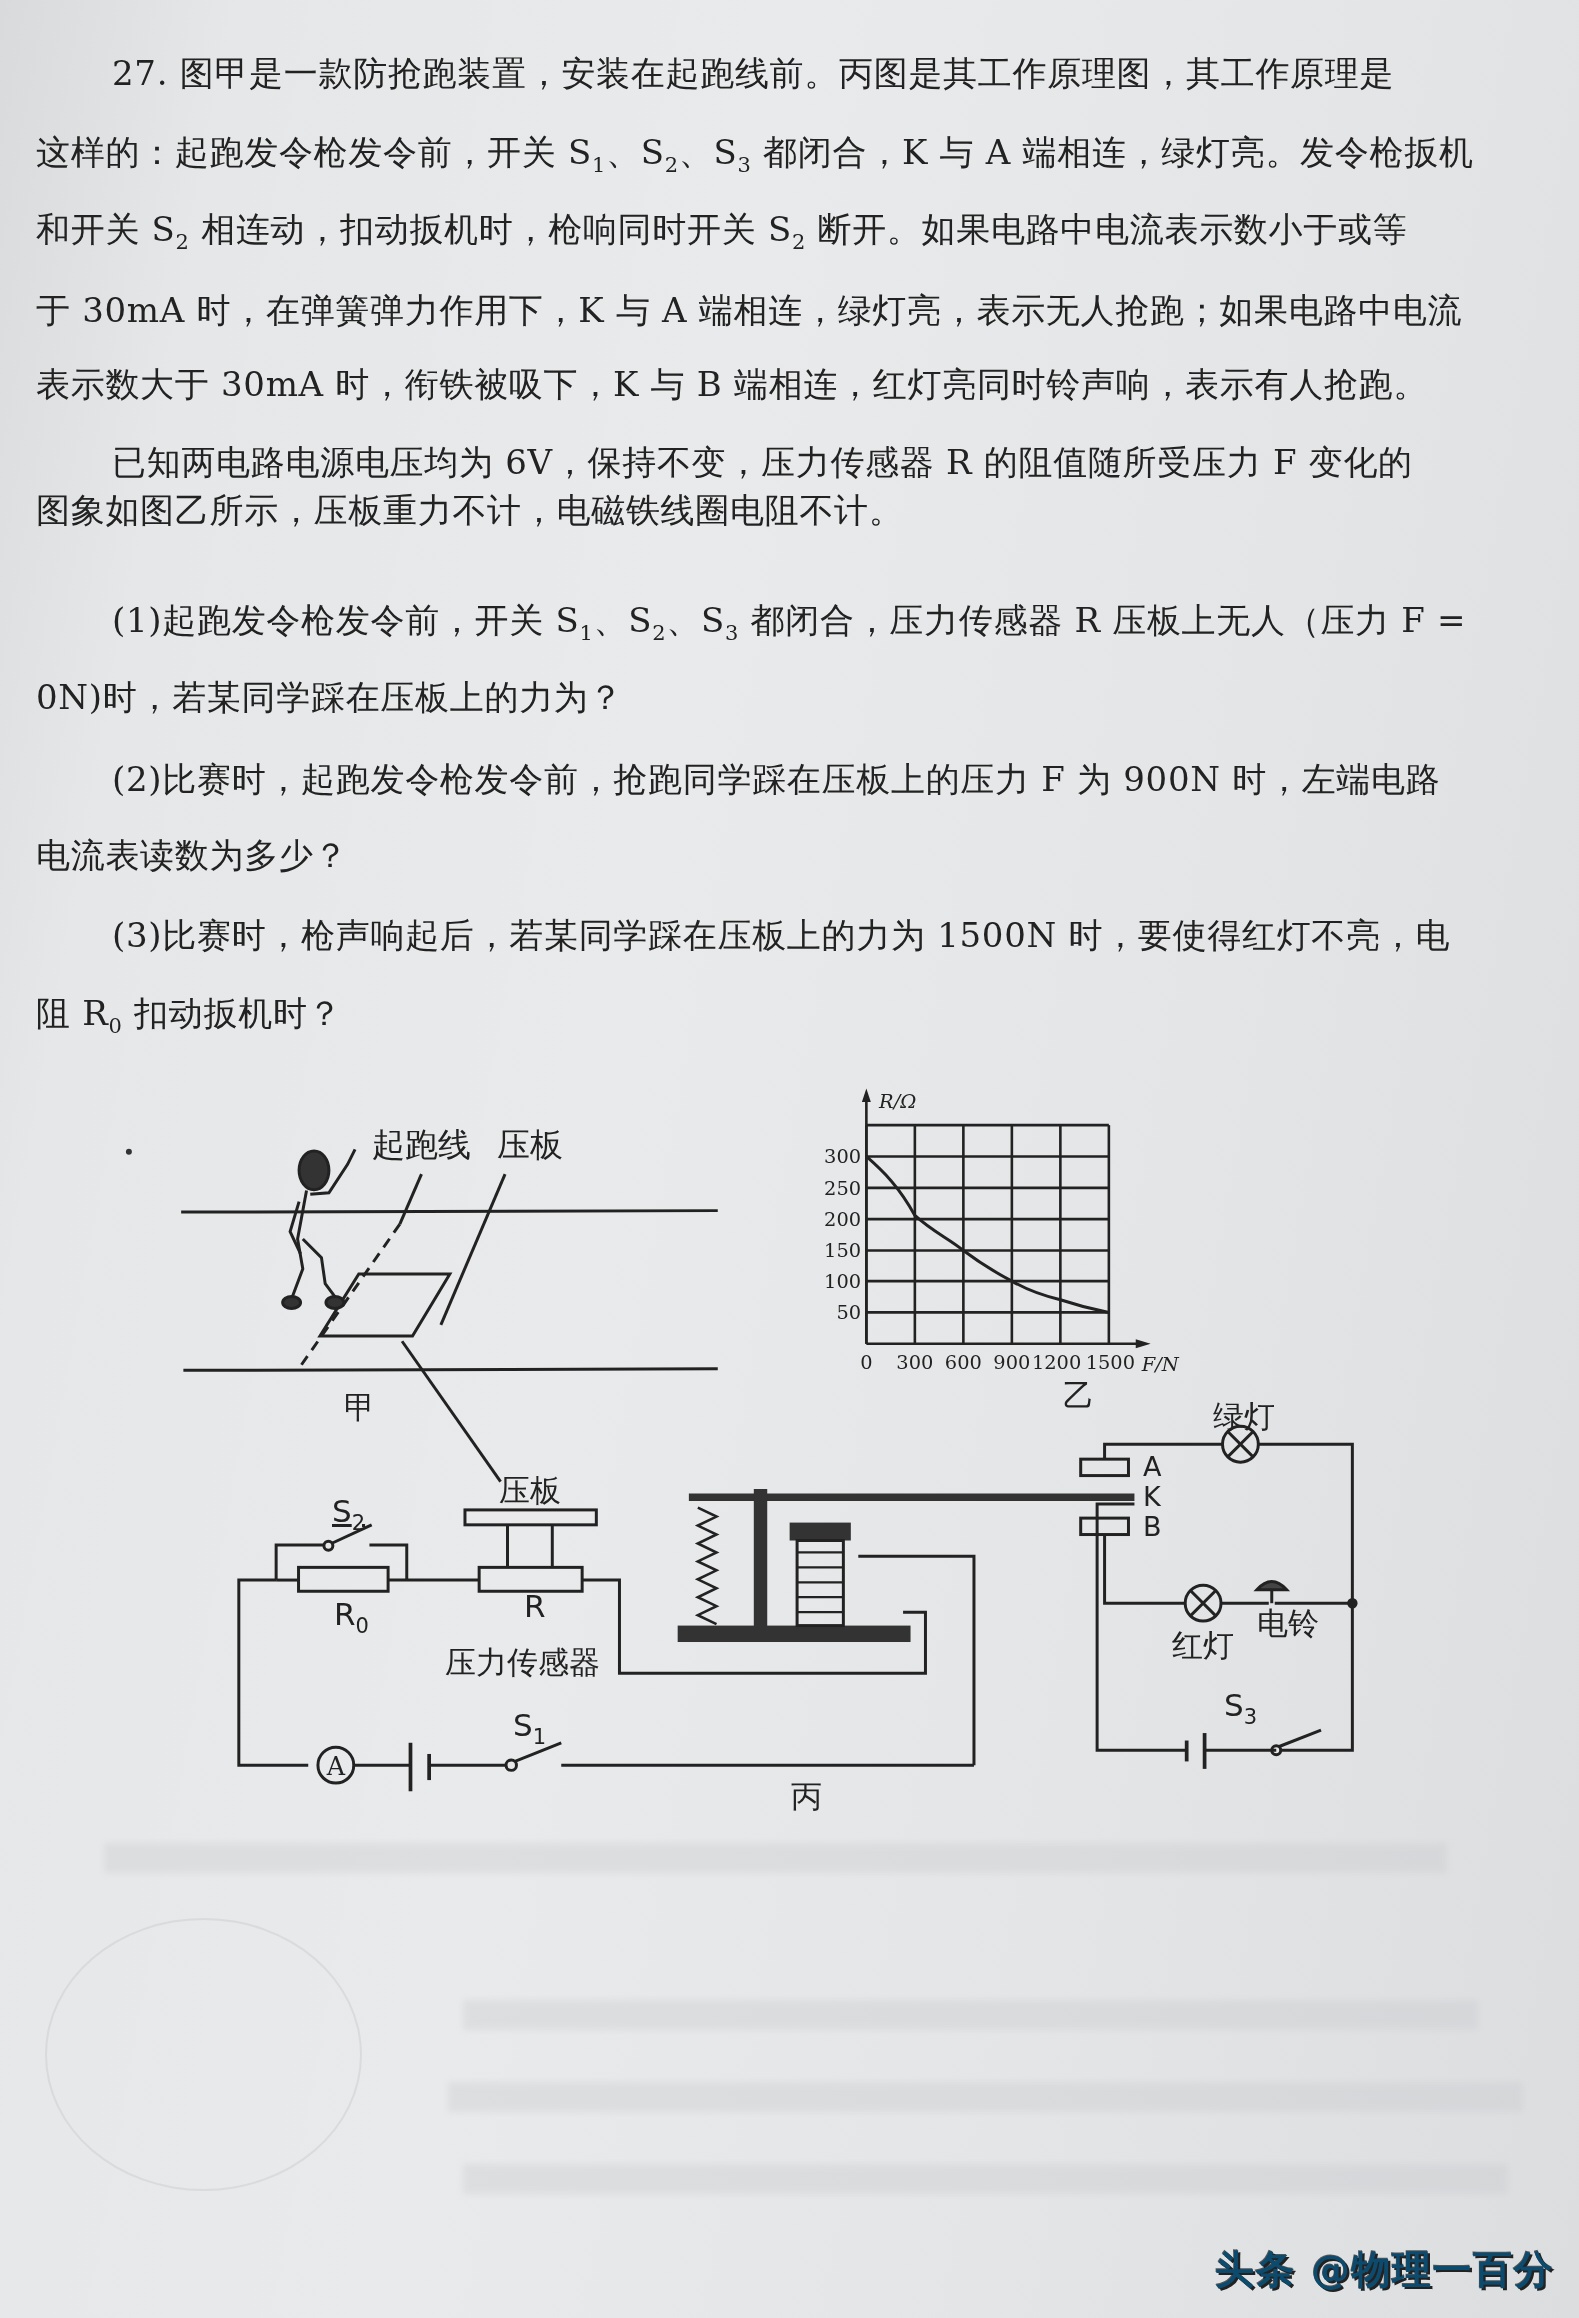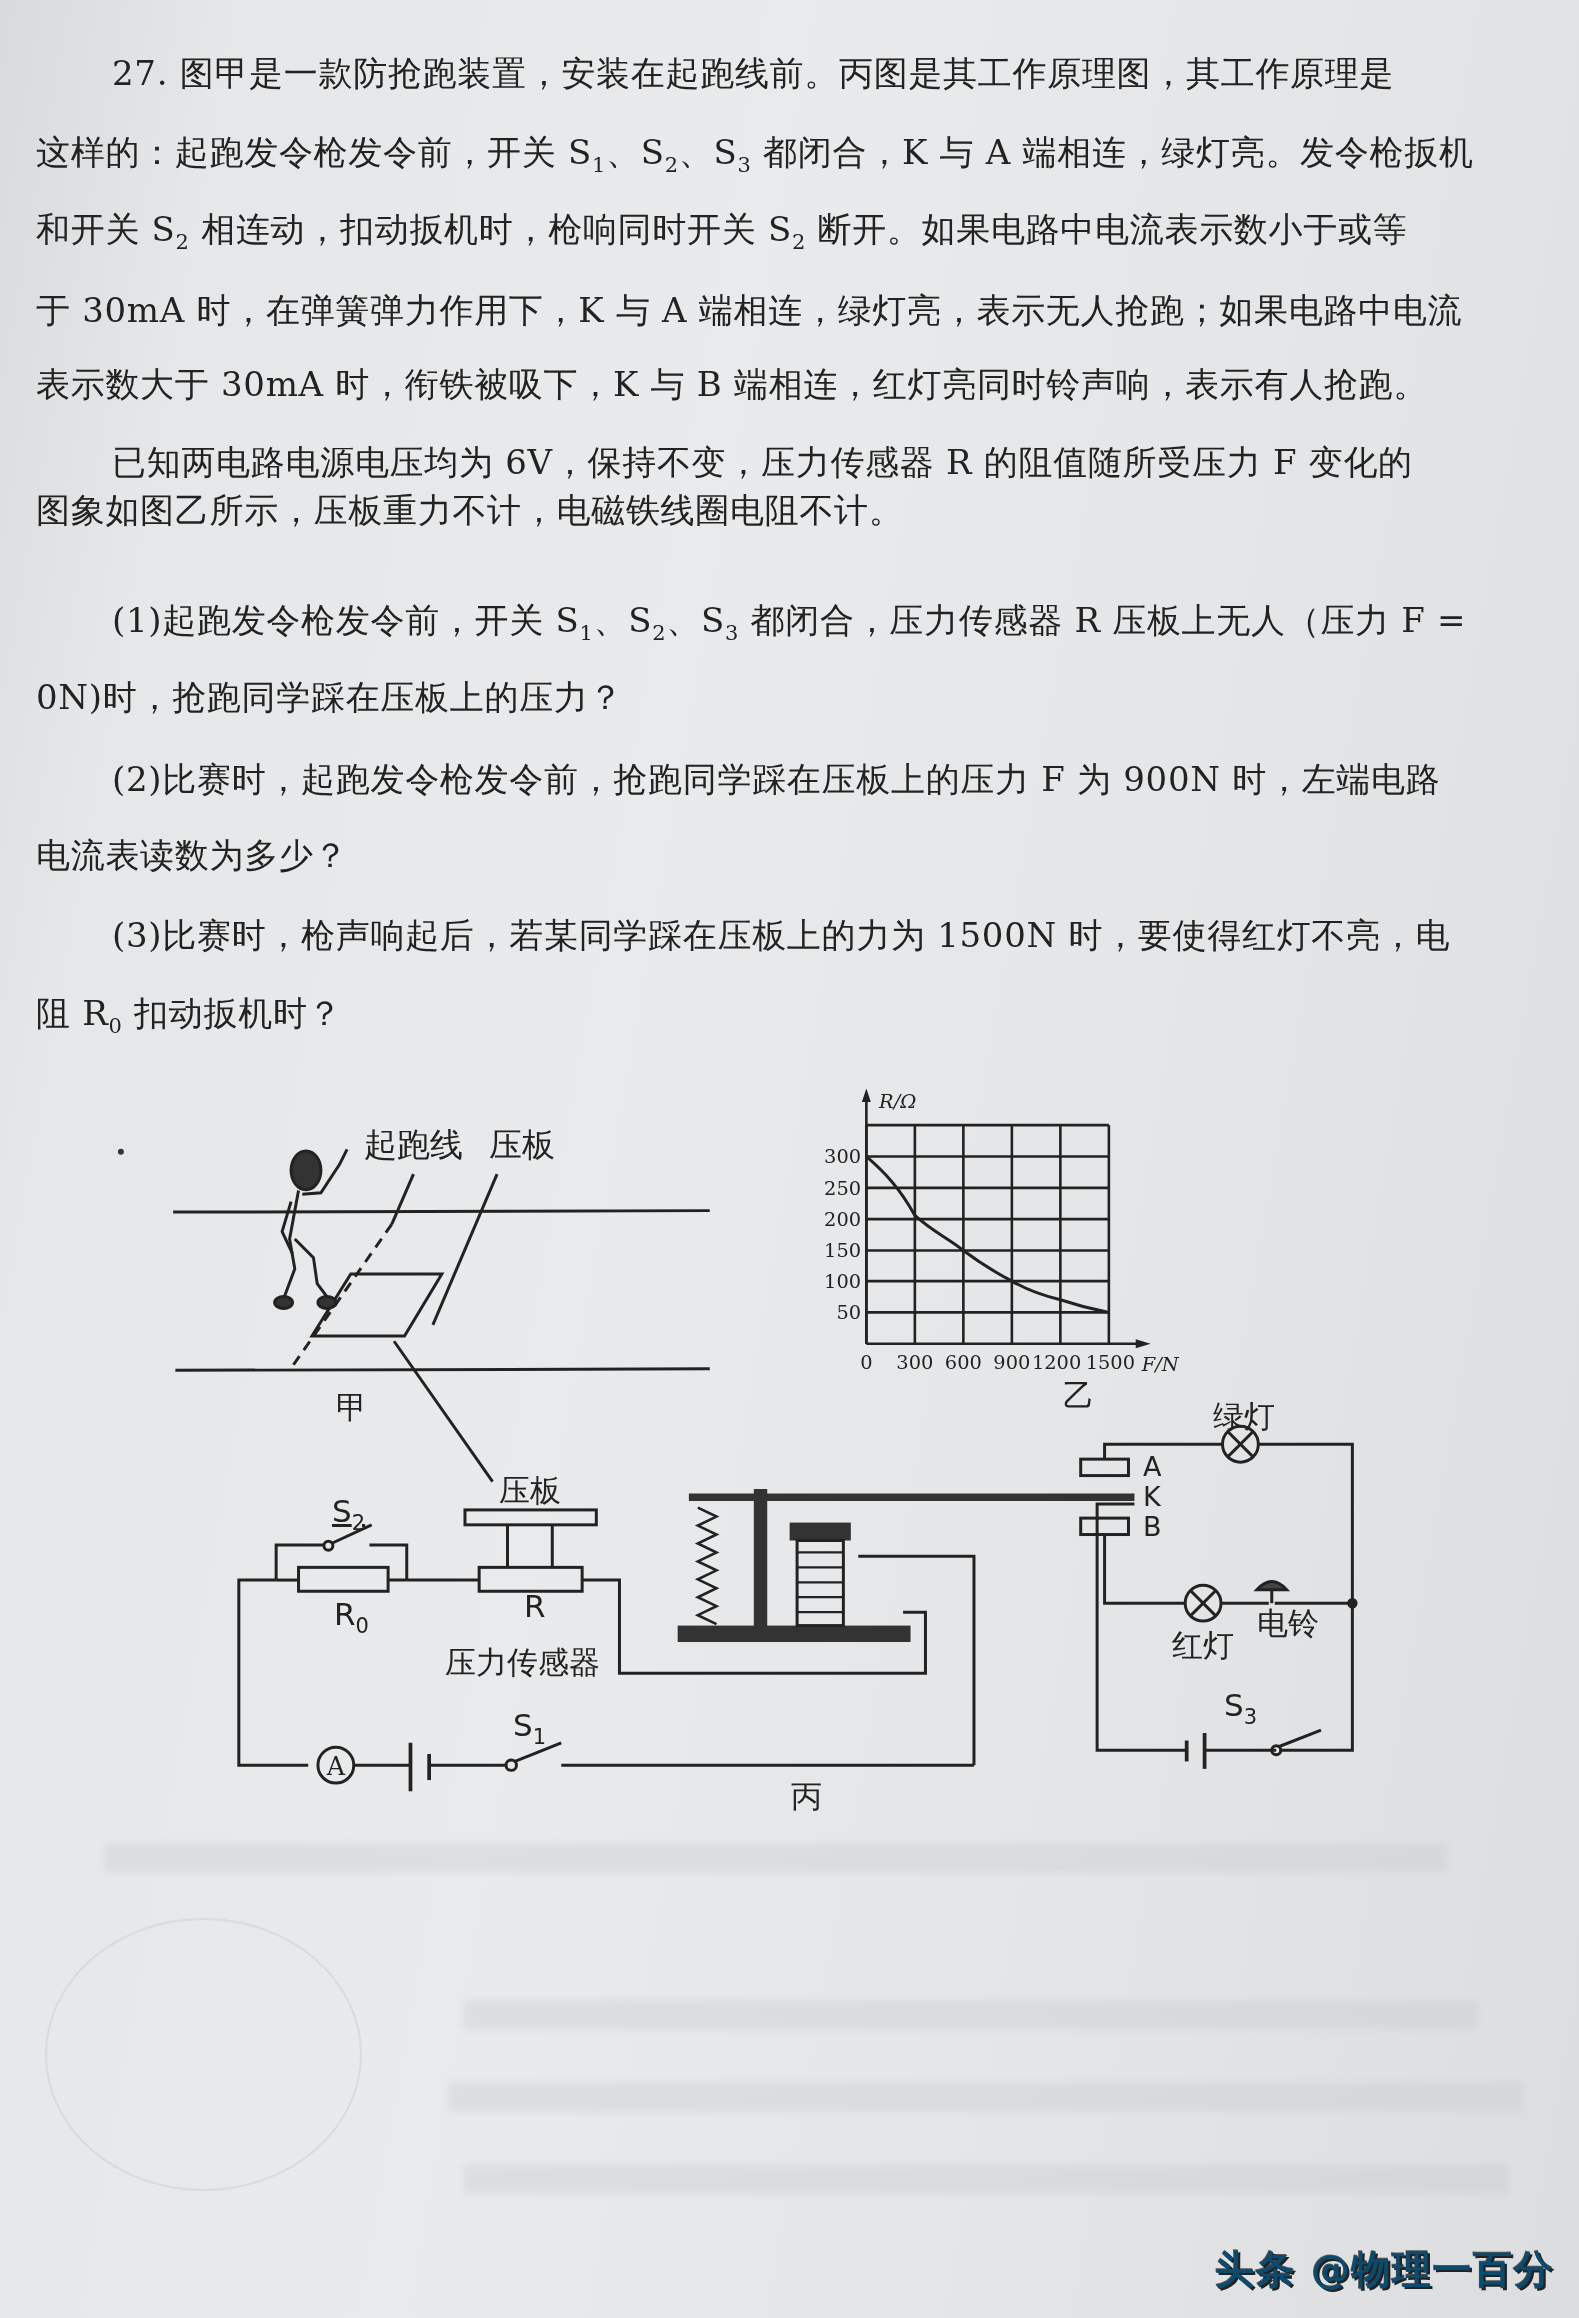--- a/index.html
+++ b/index.html
@@ -42,32 +42,32 @@
   </div>
   <div class="line" style="top:288px">于 30mA 时，在弹簧弹力作用下，K 与 A 端相连，绿灯亮，表示无人抢跑；如果电路中电流</div>
   <div class="line" style="top:362px">表示数大于 30mA 时，衔铁被吸下，K 与 B 端相连，红灯亮同时铃声响，表示有人抢跑。</div>
 
   <div class="line indent" style="top:440px">已知两电路电源电压均为 6V，保持不变，压力传感器 R 的阻值随所受压力 F 变化的</div>
   <div class="line" style="top:488px">图象如图乙所示，压板重力不计，电磁铁线圈电阻不计。</div>
 
   <div class="line indent" style="top:598px">
     <span>(1)起跑发令枪发令前，开关 S</span><span class="sub">1</span><span>、S</span><span class="sub">2</span><span>、S</span><span class="sub">3</span><span> 都闭合，压力传感器 R 压板上无人（压力 F =</span>
   </div>
-  <div class="line" style="top:675px">0N)时，抢跑同学踩在压板上的压力？</div>
+  <div class="line" style="top:675px">0N)时，若某同学踩在压板上的力为？</div>
 
   <div class="line indent" style="top:757px">(2)比赛时，起跑发令枪发令前，抢跑同学踩在压板上的压力 F 为 900N 时，左端电路</div>
   <div class="line" style="top:833px">电流表读数为多少？</div>
 
   <div class="line indent" style="top:913px">(3)比赛时，枪声响起后，若某同学踩在压板上的力为 1500N 时，要使得红灯不亮，电</div>
   <div class="line" style="top:991px">
     <span>阻 R</span><span class="sub">0</span><span> 扣动扳机时？</span>
   </div>
 </div>
 
-<div style="position:absolute; left:0; top:0; width:1266px; height:2319px; pointer-events:none;">
+<div style="position:absolute; left:8px; top:0; width:1266px; height:2319px; pointer-events:none;">
   <svg width="1580" height="2319" style="position:absolute;left:0;top:0" viewBox="0 0 2117 3107">
     <g stroke="#222" stroke-width="4" fill="none">
 
       <line x1="232" y1="1624" x2="951" y2="1622"></line>
       <line x1="235" y1="1836" x2="951" y2="1834"></line>
 
       <line x1="554" y1="1573" x2="525" y2="1640"></line>
       <line x1="525" y1="1640" x2="388" y2="1836" stroke-dasharray="14,10"></line>
 
       <line x1="666" y1="1573" x2="580" y2="1775"></line>

